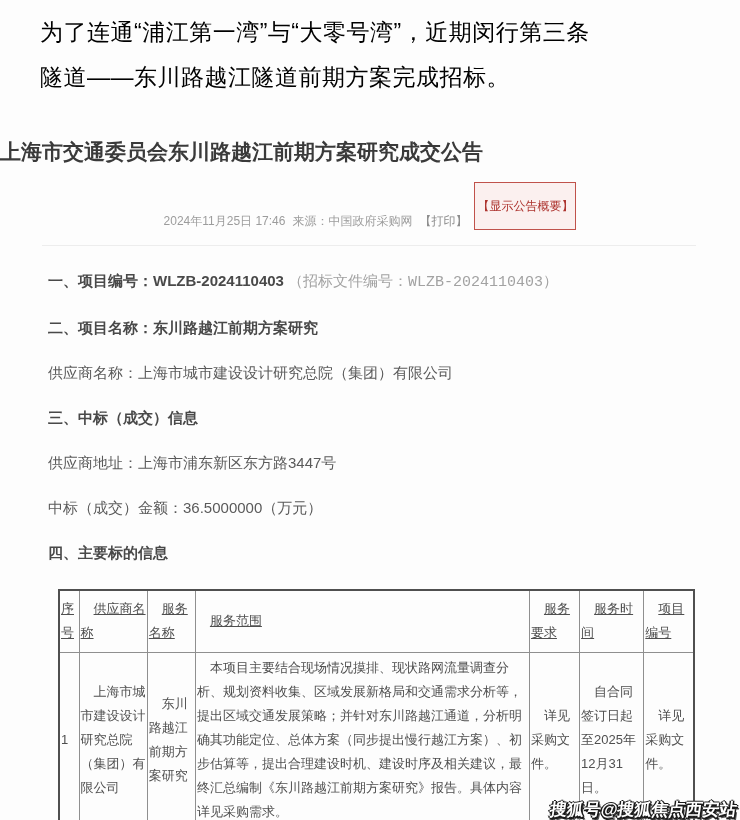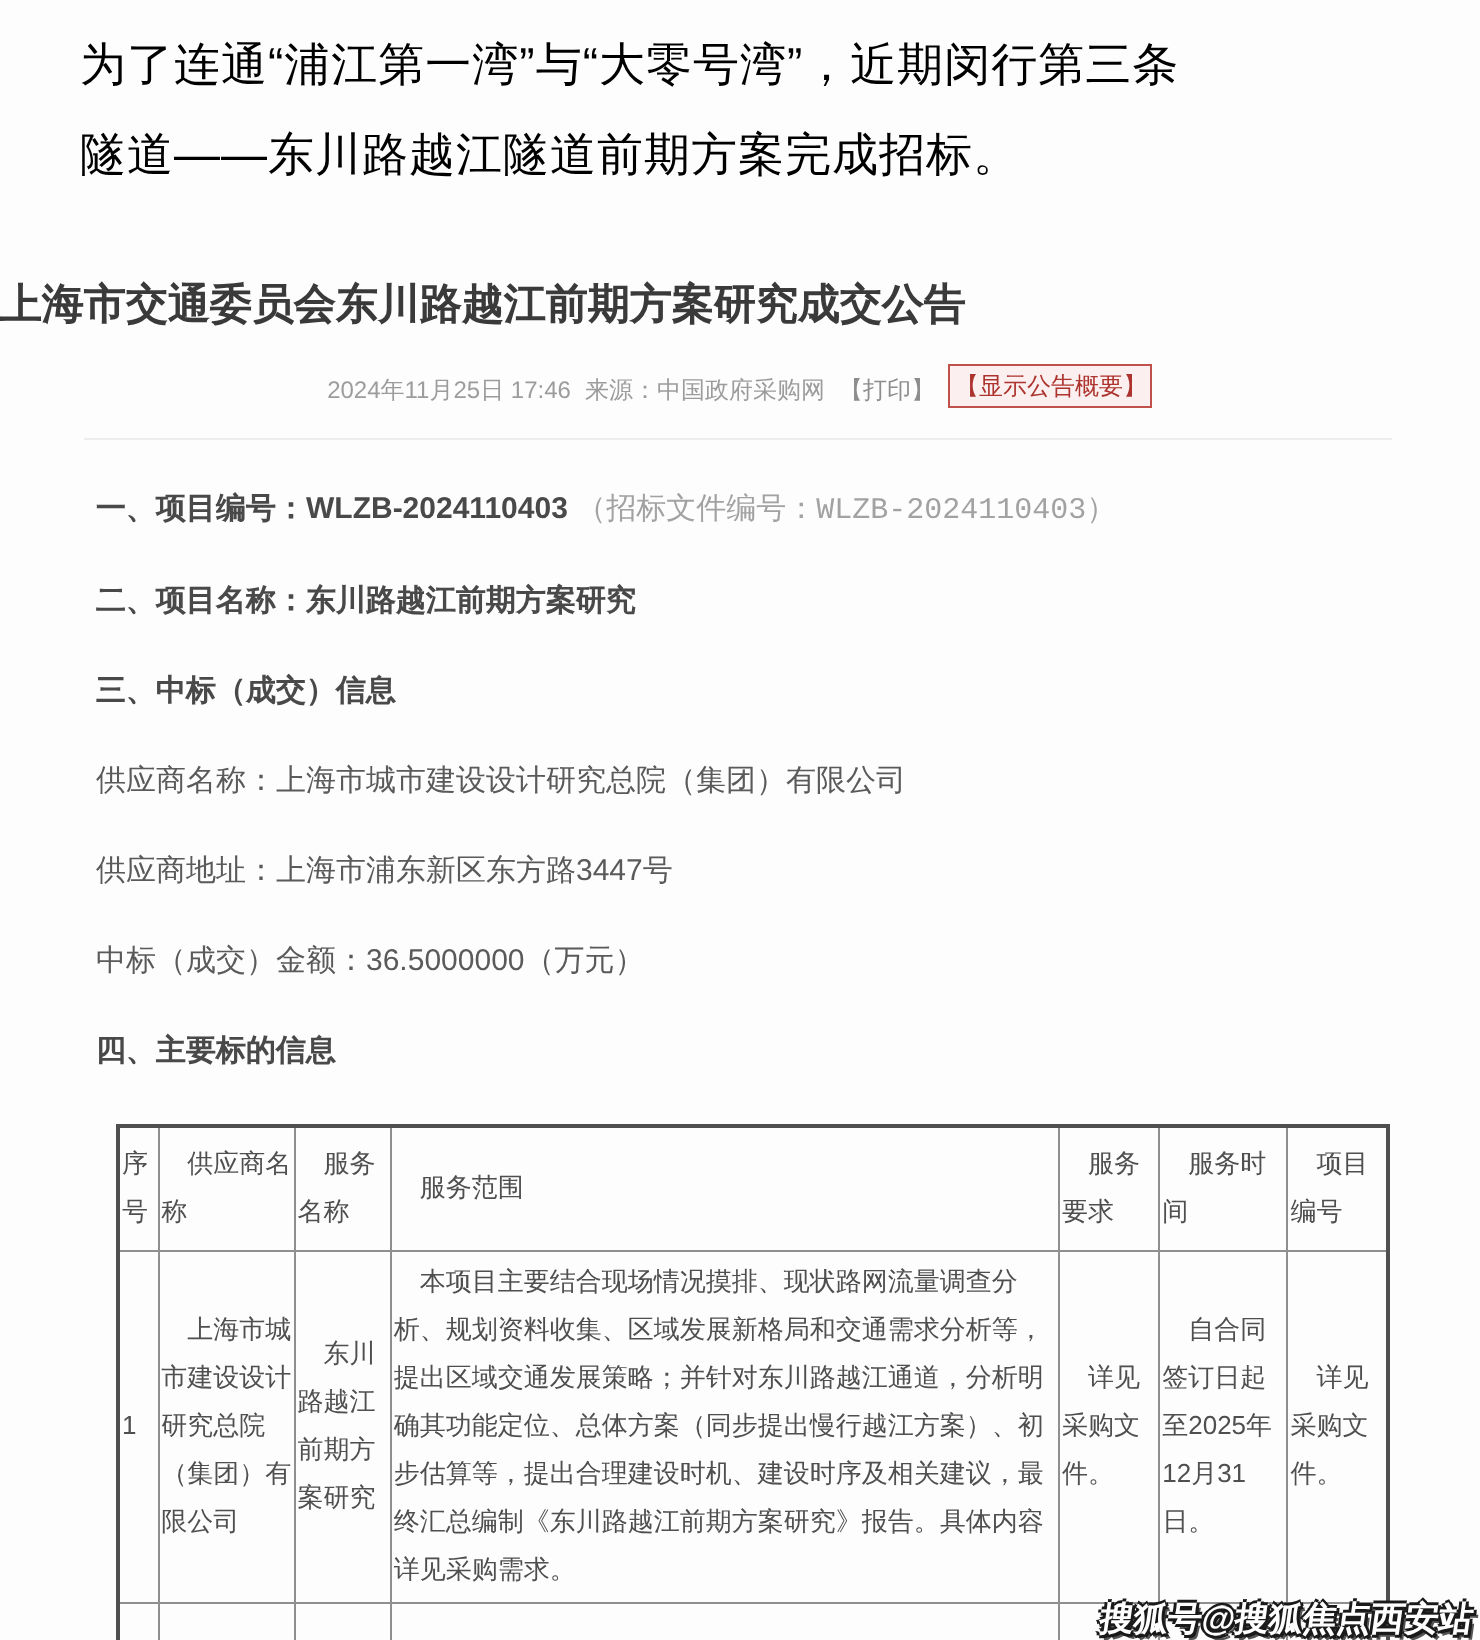--- a/index.html
+++ b/index.html
@@ -10,38 +10,38 @@
   .intro { margin:10px 0 0 40px; width:562px; font-size:23px; line-height:45px;
            color:#000000; letter-spacing:.5px; }
 
   .title { margin-top:38px; text-align:left; font-size:21px; font-weight:bold;
            color:#3a3a3a; }
 
   .meta { margin-top:16px; display:flex; justify-content:center; align-items:flex-end;
           gap:7px; font-size:12px; color:#9c9c9c; }
   .meta .print { color:#8d8d8d; cursor:pointer; }
   .meta .summary-badge { color:#ad332e; background:#fbf0ef; border:1px solid #c0524b;
-          padding:3px 2px; font-size:12px; line-height:14px; cursor:pointer; }
+          padding:16px 2px; font-size:12px; line-height:14px; cursor:pointer; }
 
   .divider { margin:15px 44px 0 42px; border-top:1px solid #ededed; }
 
   .sections { margin:26px 0 0 48px; font-size:15px; }
   .sec-row { margin-bottom:27px; line-height:18px; }
   .sec-bold { font-weight:bold; color:#494949;text-align:right; }
   .sec-note { color:#a2a2a2; font-weight:normal;font-family:Liberation Mono, monospace; }
   .sec-plain { color:#5a5a5a; }
 
   table.award { border-collapse:collapse; margin:13px 0 0 58px; table-layout:fixed;
                 width:637px; font-size:13px; color:#4f4f4f;
                 border:2px solid #4f4f4f; }
   table.award td, table.award th { border:1px solid #8f8f8f; font-weight:normal;
                 vertical-align:middle; padding:2px 1px; line-height:24px;
                 text-align:left; word-break:break-all; }
   .ind { text-indent:1em; }
-  tr.hdr  { height:62px; }
+  tr.hdr  { height:62px;text-decoration:underline; }
   tr.row1 { height:176px; }
   tr.rowE { height:26px; }
   td.scope { text-align:justify; padding:3px 3px; }
 
   .watermark { position:absolute; top:788px; right:3px; font-size:17px; font-weight:bold;
                color:#ffffff; white-space:nowrap; transform:skewX(-8deg);
                text-shadow:-1.5px 0 #1a1a1a, 1.5px 0 #1a1a1a, 0 -1.5px #1a1a1a,
                            0 1.5px #1a1a1a, 1.5px 1.5px #1a1a1a, 2.5px 2.5px 0 #555; }
 </style>
 </head>
@@ -64,24 +64,24 @@
 
   <div class="sections">
     <div class="sec-row">
       <span class="sec-bold">一、项目编号：WLZB-2024110403</span>
       <span class="sec-note">（招标文件编号：WLZB-2024110403）</span>
     </div>
     <div class="sec-row">
       <span class="sec-bold">二、项目名称：东川路越江前期方案研究</span>
     </div>
     <div class="sec-row">
-      <span class="sec-bold">三、中标（成交）信息</span>
+      <span class="sec-plain">供应商名称：上海市城市建设设计研究总院（集团）有限公司</span>
     </div>
     <div class="sec-row">
-      <span class="sec-plain">供应商名称：上海市城市建设设计研究总院（集团）有限公司</span>
+      <span class="sec-bold">三、中标（成交）信息</span>
     </div>
     <div class="sec-row">
       <span class="sec-plain">供应商地址：上海市浦东新区东方路3447号</span>
     </div>
     <div class="sec-row">
       <span class="sec-plain">中标（成交）金额：36.5000000（万元）</span>
     </div>
     <div class="sec-row">
       <span class="sec-bold">四、主要标的信息</span>
     </div>

